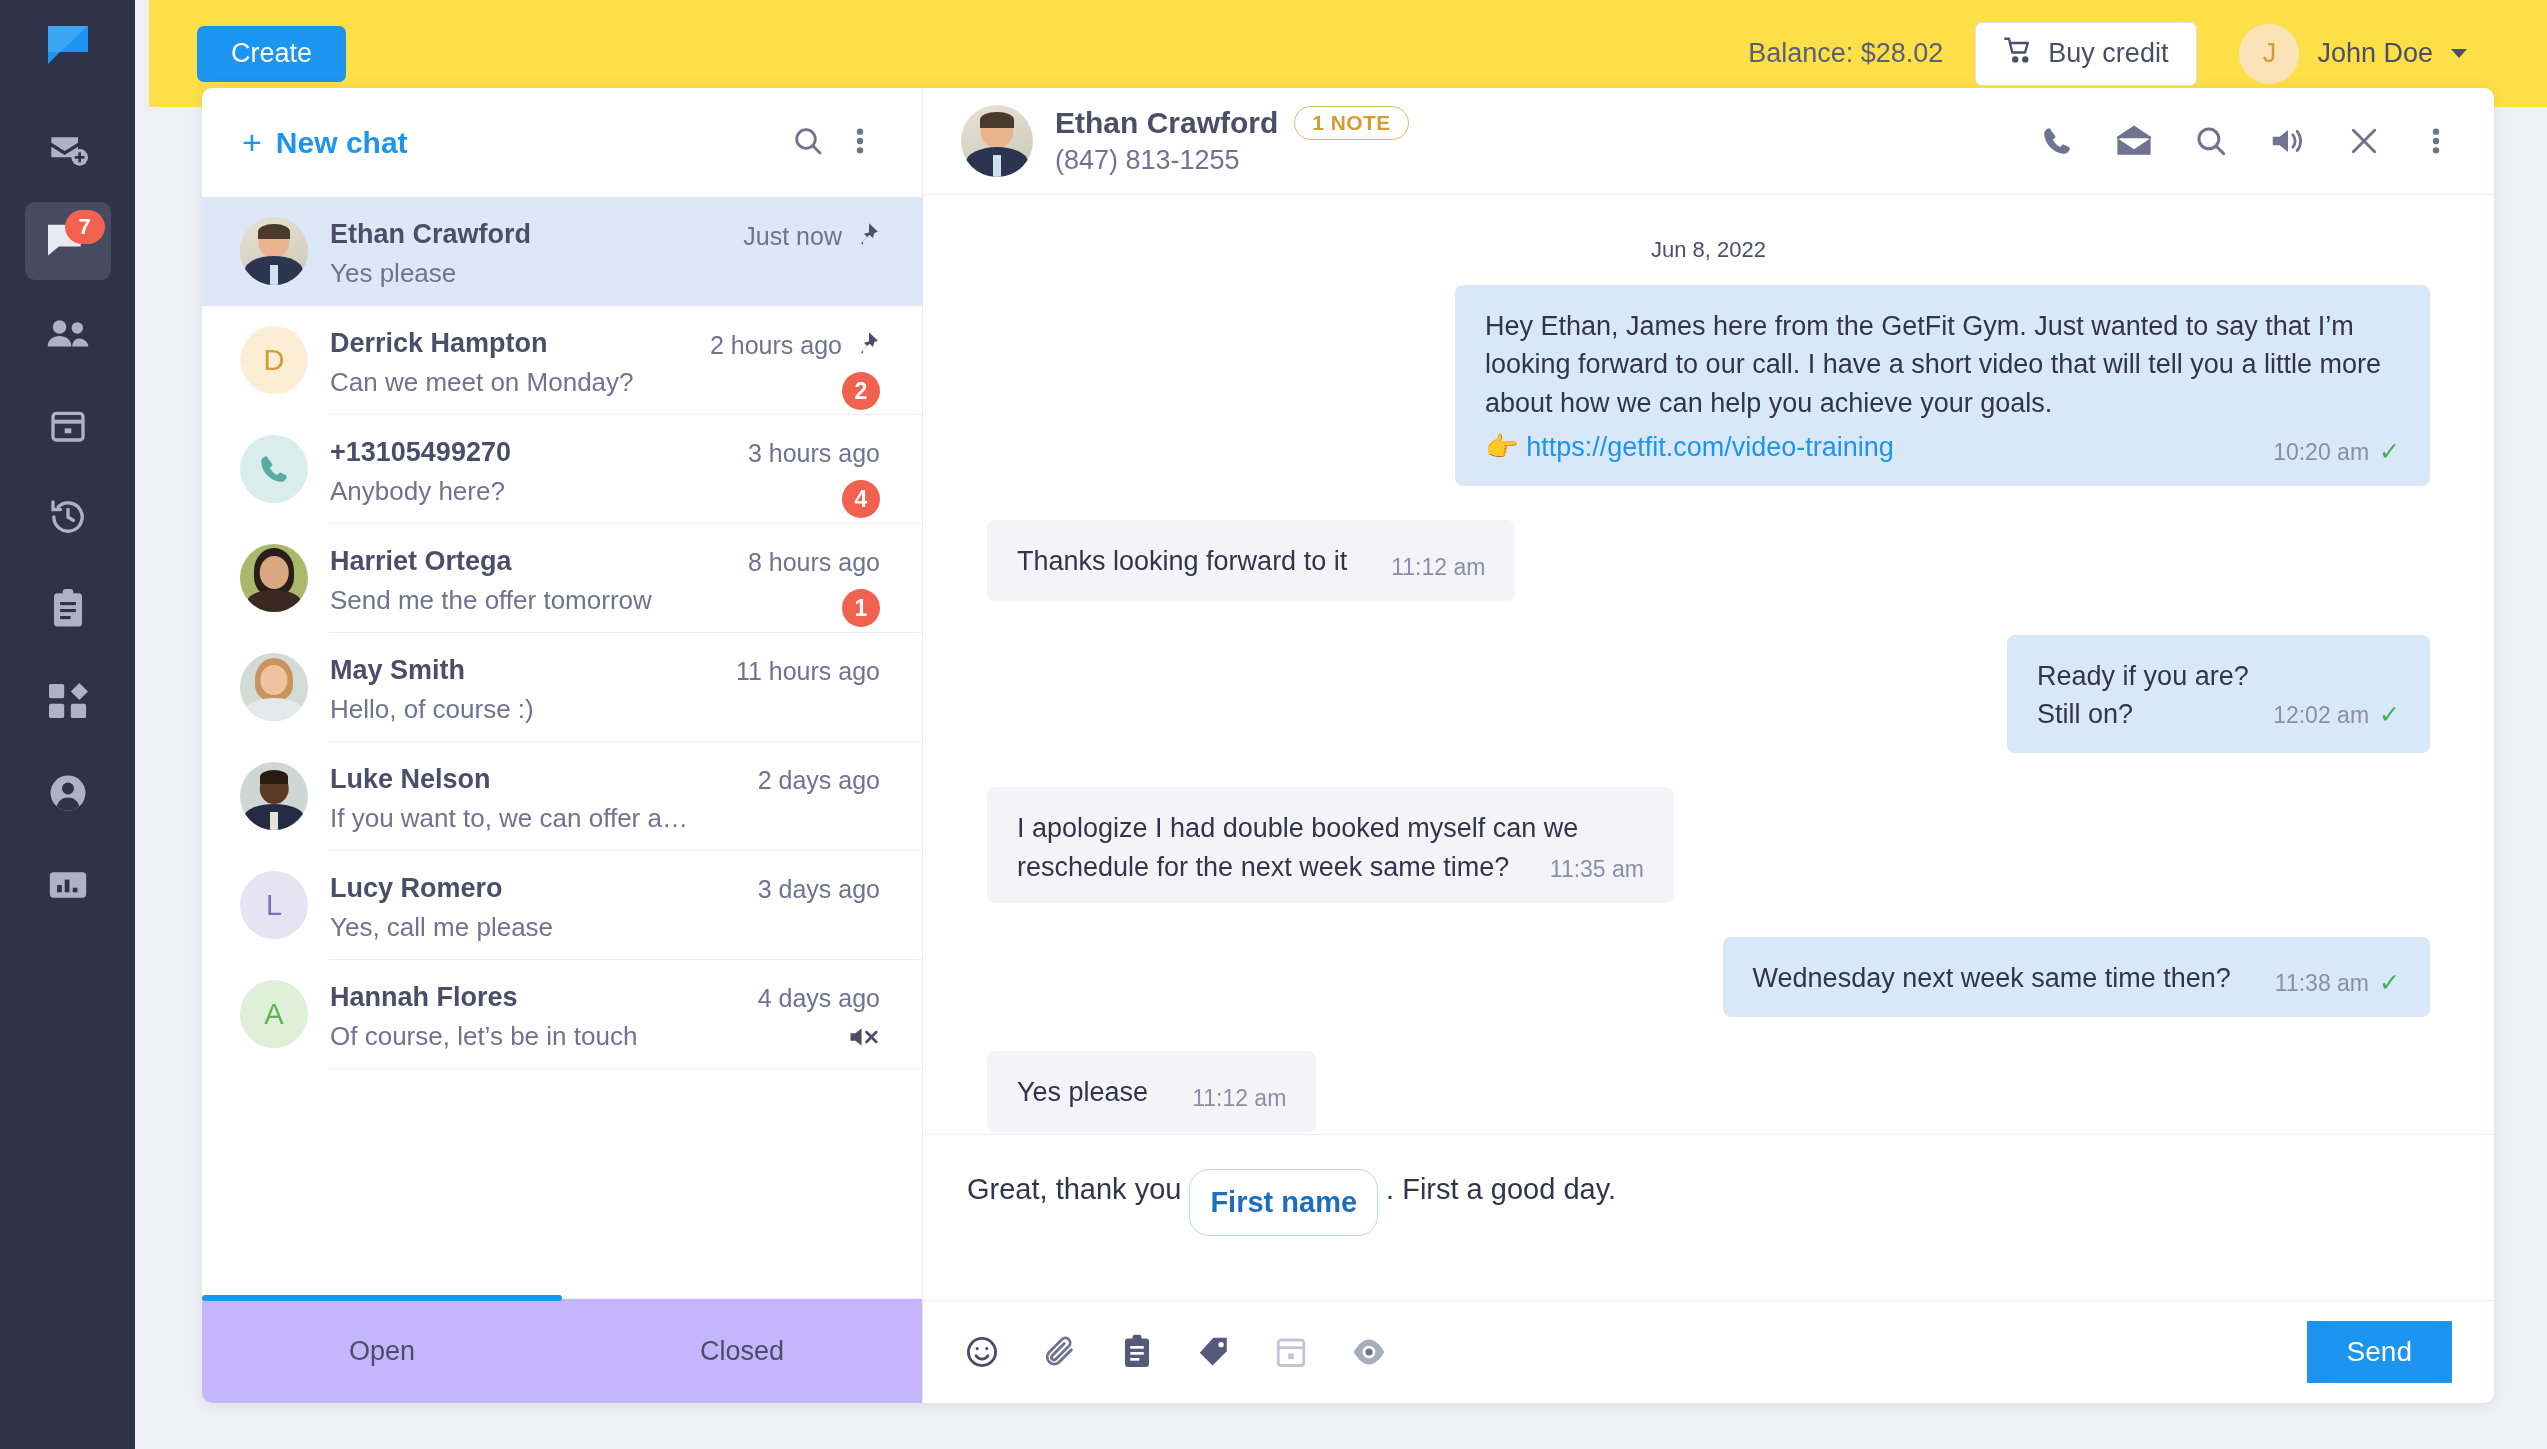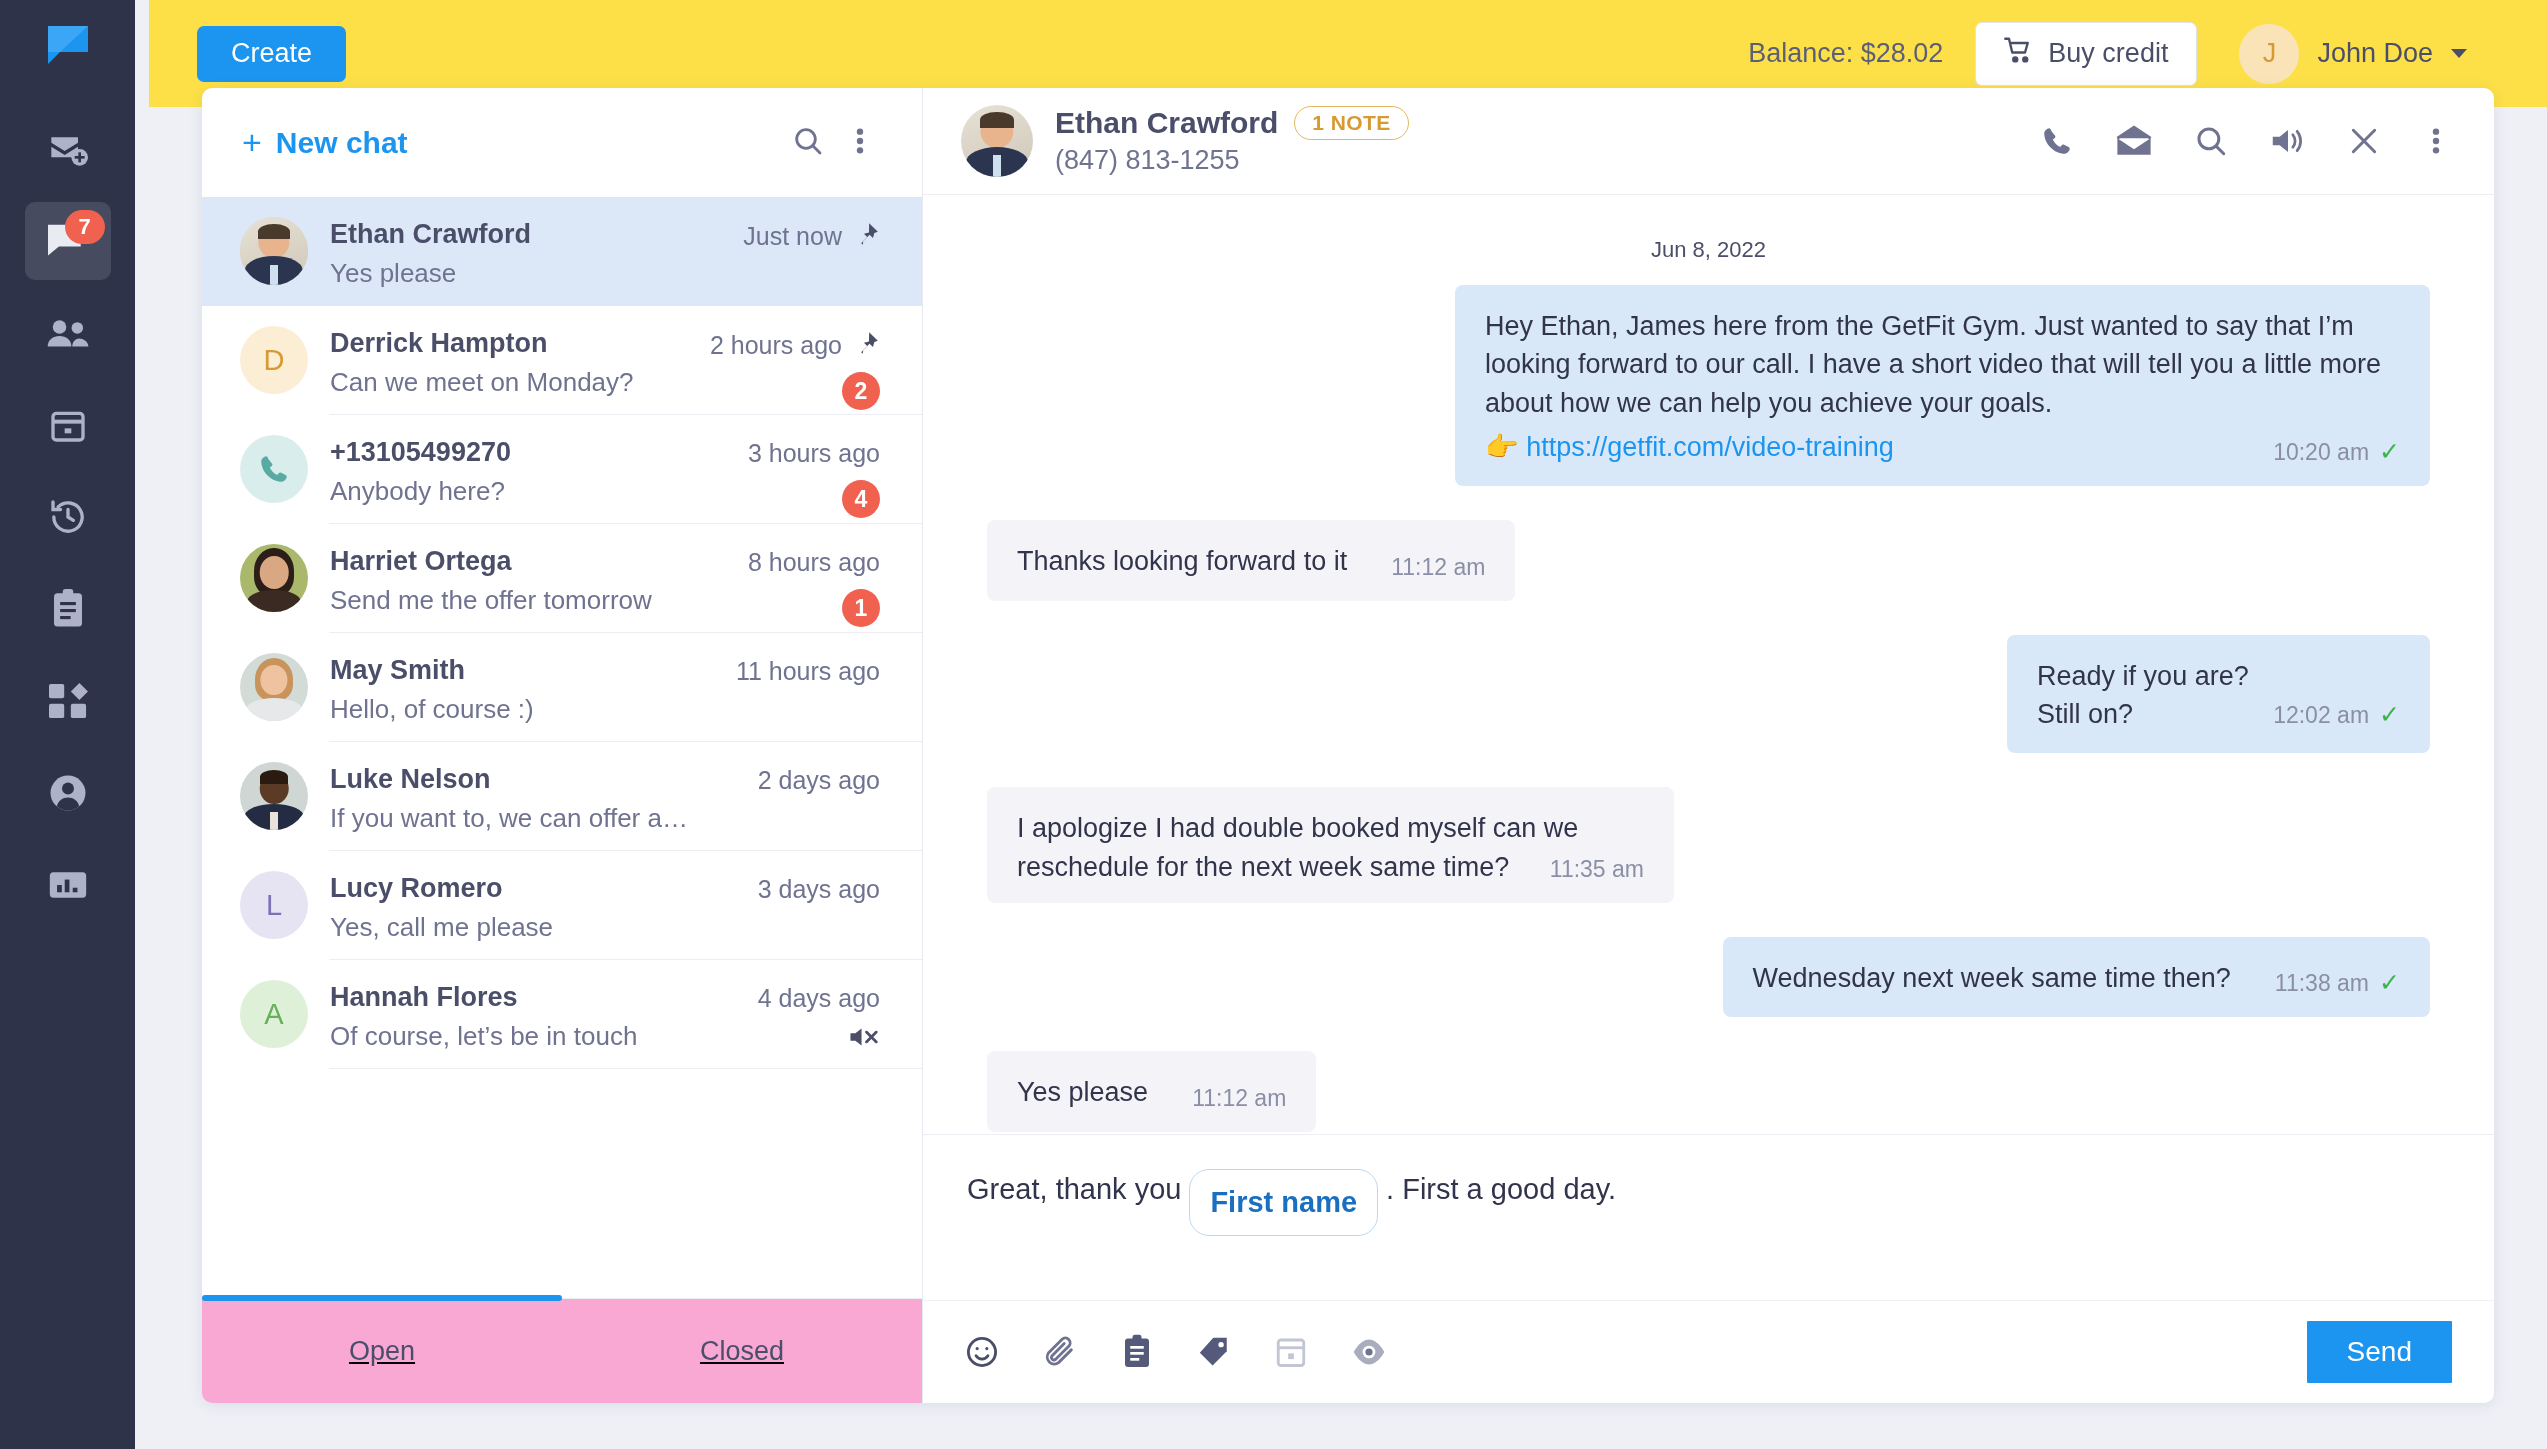--- a/index.html
+++ b/index.html
@@ -94,21 +94,21 @@
   .chat-prev { font-size: 26px; color: #6f7390; margin-top: 8px; white-space: nowrap; overflow: hidden; text-overflow: ellipsis; }
   .chat-right { width: 169px; text-align: right; padding-top: 4px; display: flex; flex-direction: column; align-items: flex-end; }
   .chat-time-row { display: flex; align-items: center; gap: 12px; justify-content: flex-end; }
   .chat-time { font-size: 25px; color: #6f7390; white-space: nowrap; }
   .chat-badge {
     margin-top: 12px; min-width: 38px; height: 38px; padding: 0 11px; border-radius: 19px;
     background: #f1614f; color: #fff; font-size: 23px; font-weight: 700;
     display: flex; align-items: center; justify-content: center;
   }
 
-  #chatlist-tabs { height: 105px; border-top: 1px solid #eceef4; background: #f9a8d4; display: flex; position: relative; text-decoration: underline; }
+  #chatlist-tabs { height: 105px; border-top: 1px solid #eceef4; background: #c4b5fd; display: flex; position: relative; }
   #chatlist-tabs .tab { flex: 1; display: flex; align-items: center; justify-content: center; font-size: 27px; color: #4a4e69; cursor: pointer; }
   #tab-indicator { position: absolute; top: -4px; left: 0; width: 50%; height: 6px; background: #1b95ef; border-radius: 3px; }
 
   
   #conv { flex: 1; display: flex; flex-direction: column; min-width: 0; }
   #conv-head { height: 107px; display: flex; align-items: center; padding: 0 44px 0 38px; border-bottom: 1px solid #eceef4; }
   #conv-avatar { width: 72px; height: 72px; border-radius: 50%; overflow: hidden; flex: 0 0 72px; }
   #conv-info { margin-left: 22px; }
   #conv-title-row { display: flex; align-items: center; gap: 16px; }
   #conv-name { font-size: 30px; font-weight: 700; color: #4a4e69; }

